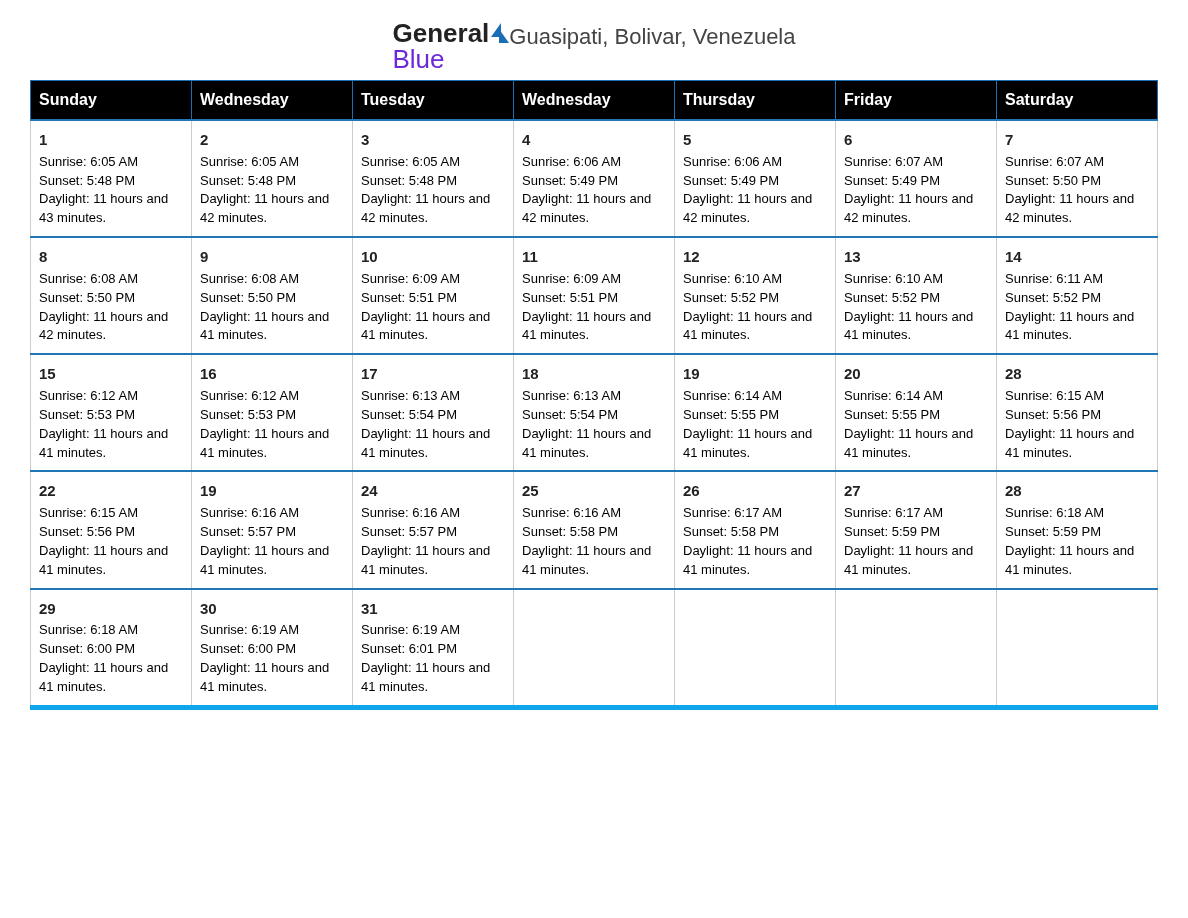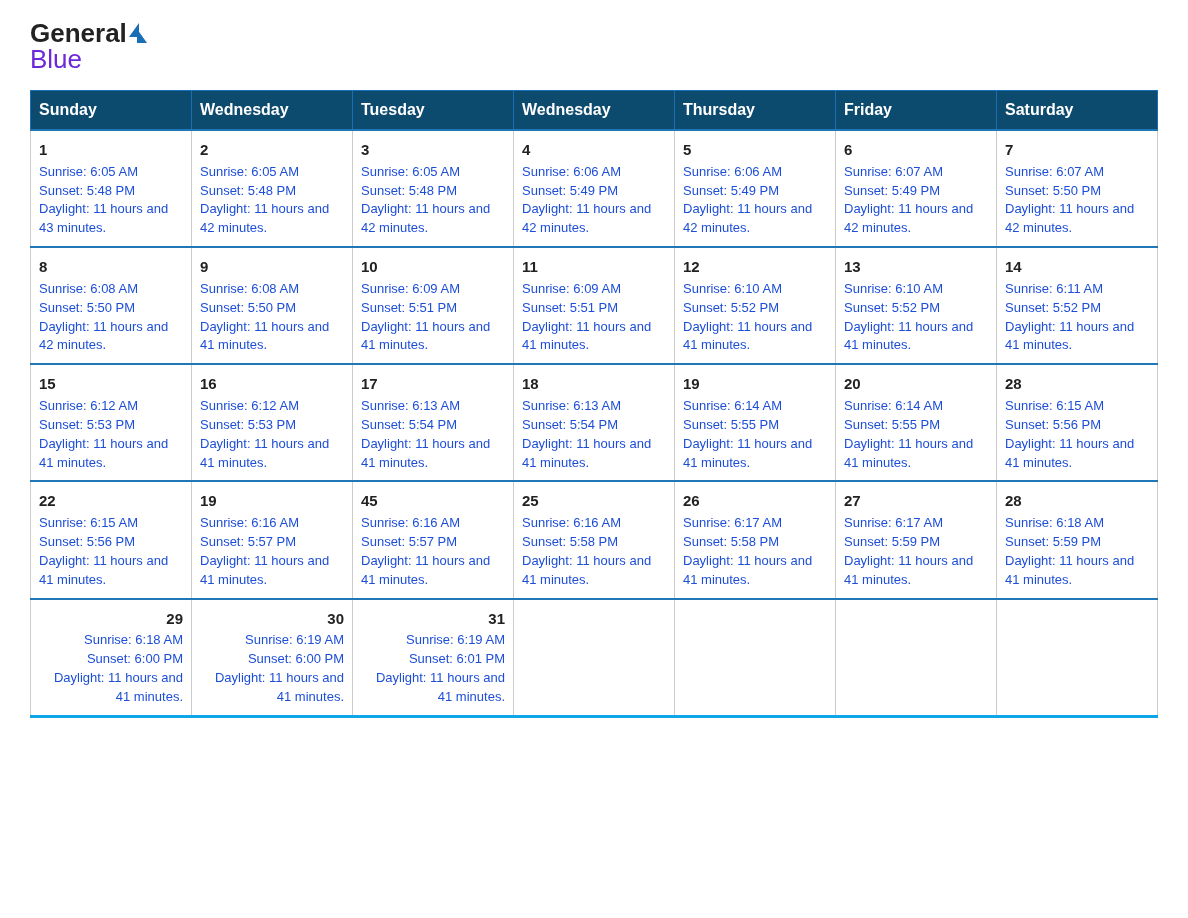--- a/index.html
+++ b/index.html
@@ -6,23 +6,23 @@
     body {
       font-family: Arial, sans-serif;
       background: #fff;
       color: #222;
       width: 1188px;
       min-height: 918px;
       padding: 20px 30px;
     }
     .header {
       display: flex;
-      justify-content: flex-start;
+      justify-content: center;
       align-items: flex-start;
-      margin-bottom: 18px;
+      margin-bottom: 8px;
     }
     .logo {
       display: flex;
       flex-direction: column;
       align-items: flex-start;
     }
     .logo-general {
       font-size: 26px;
       font-weight: bold;
       color: #222;
@@ -49,21 +49,21 @@
       font-size: 22px;
       color: #444;
       margin-top: 4px;
     }
     table {
       width: 100%;
       border-collapse: collapse;
       table-layout: fixed;
     }
     thead th {
-      background-color: #0c4a6e;
+      background-color: #000000;
       color: #fff;
       font-size: 16px;
       font-weight: bold;
       padding: 10px 8px;
       text-align: left;
       border: 1px solid #1a6eb5;
     }
     tbody td {
       vertical-align: top;
       padding: 8px 8px;
@@ -77,47 +77,47 @@
     tbody tr {
       border-top: 2px solid #2176b8;
     }
     .day-num {
       font-size: 15px;
       font-weight: bold;
       display: block;
       margin-bottom: 2px;
     }
     .day-info {
-      color: #1d4ed8;
+      color: #000000;
       font-size: 13px;
     }
     tbody td:first-child {
       border-left: 1px solid #ccc;
     }
     tbody td:last-child {
       border-right: 1px solid #ccc;
     }
     .last-row td {
-      border-bottom: 3px solid #0ea5e9;
-      text-align: right;
+      border-bottom: 5px solid #0ea5e9;
     }
   </style>
 </head>
 <body>
 
 <div class="header">
   <div class="logo">
     <div style="display:flex; align-items:center;">
       <span class="logo-general">General</span>
       <span style="margin-left:2px; display:inline-block; width:0; height:0; border-left:10px solid transparent; border-right:0px solid transparent; border-bottom:14px solid #1a6eb5; margin-top:-6px;"></span>
       <span style="display:inline-block; width:0; height:0; border-left:10px solid #1a6eb5; border-top:14px solid transparent; border-bottom:0px solid transparent; margin-top:6px; margin-left:-2px;"></span>
     </div>
     <span class="logo-blue">Blue</span>
   </div>
   <div class="title-block">
+    <div class="location">Guasipati, Bolivar, Venezuela</div>
   </div>
 </div>
 
 <table>
   <thead>
     <tr>
     <th>Sunday</th>
         <th>Wednesday</th>
         <th>Tuesday</th>
         <th>Wednesday</th>
@@ -220,21 +220,21 @@
       <tr>
         <td>
           <span class="day-num">22</span>
           <div class="day-info">Sunrise: 6:15 AM<br>Sunset: 5:56 PM<br>Daylight: 11 hours and 41 minutes.</div>
         </td>
         <td>
           <span class="day-num">19</span>
           <div class="day-info">Sunrise: 6:16 AM<br>Sunset: 5:57 PM<br>Daylight: 11 hours and 41 minutes.</div>
         </td>
         <td>
-          <span class="day-num">45</span>
+          <span class="day-num">24</span>
           <div class="day-info">Sunrise: 6:16 AM<br>Sunset: 5:57 PM<br>Daylight: 11 hours and 41 minutes.</div>
         </td>
         <td>
           <span class="day-num">25</span>
           <div class="day-info">Sunrise: 6:16 AM<br>Sunset: 5:58 PM<br>Daylight: 11 hours and 41 minutes.</div>
         </td>
         <td>
           <span class="day-num">26</span>
           <div class="day-info">Sunrise: 6:17 AM<br>Sunset: 5:58 PM<br>Daylight: 11 hours and 41 minutes.</div>
         </td>

